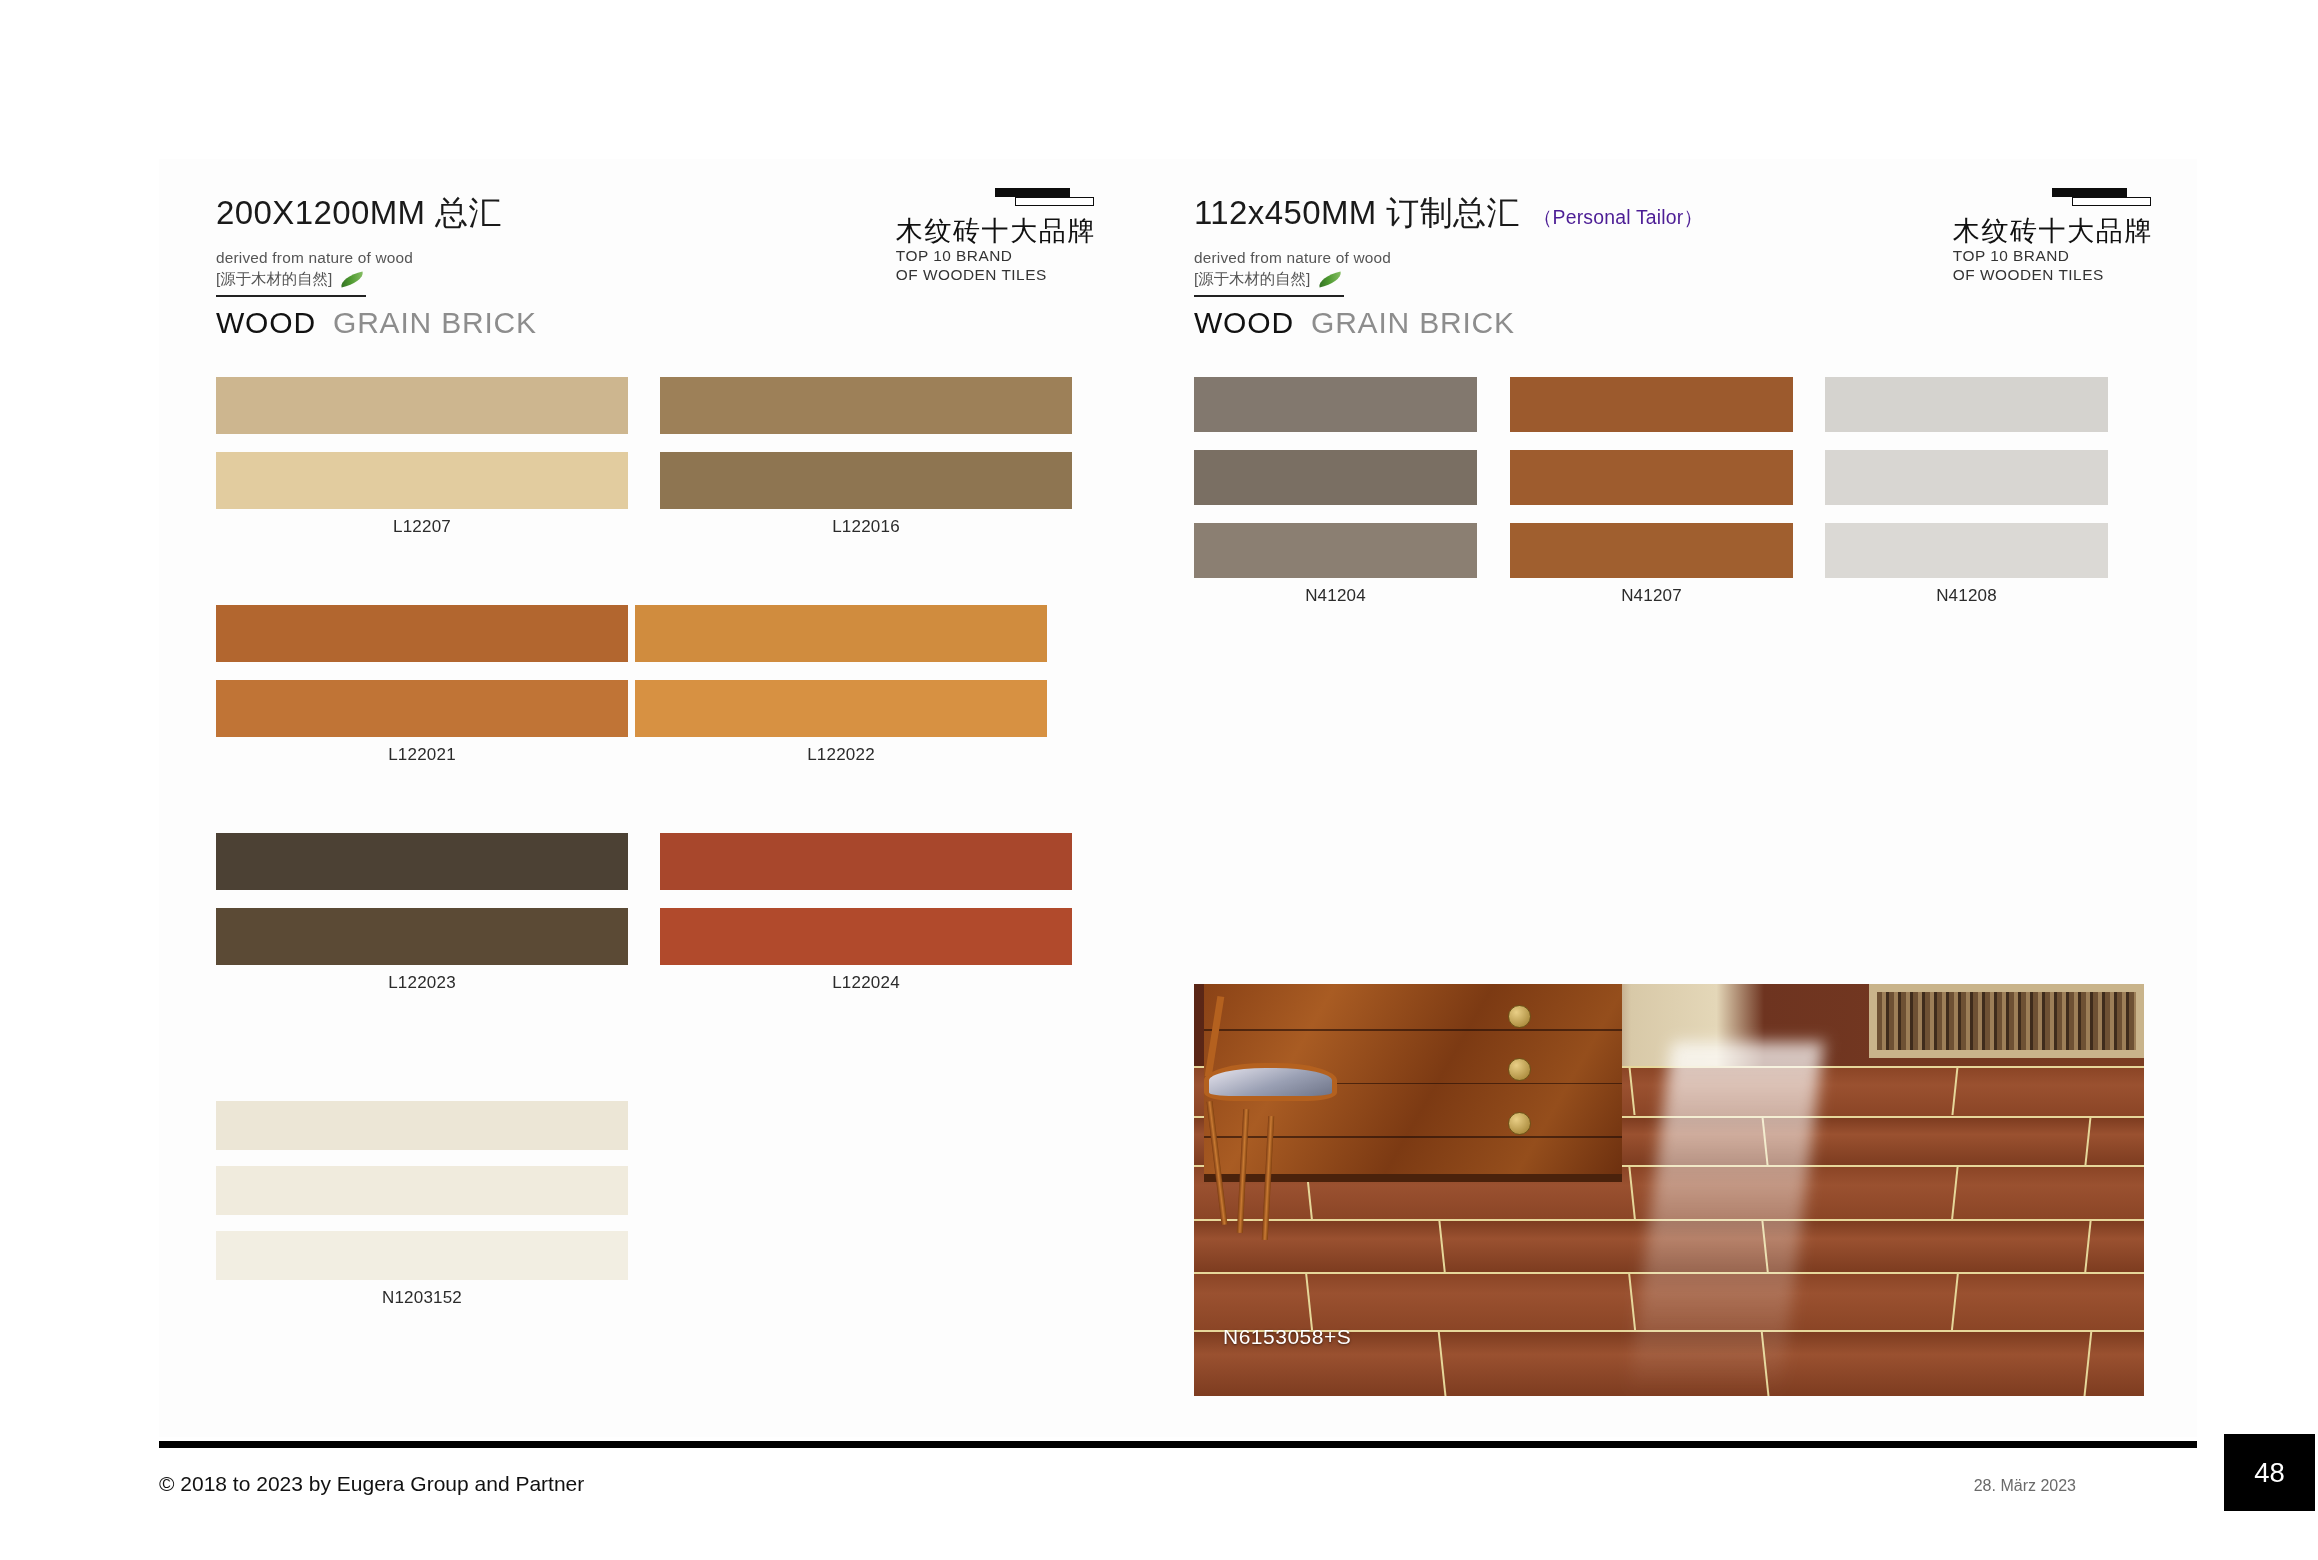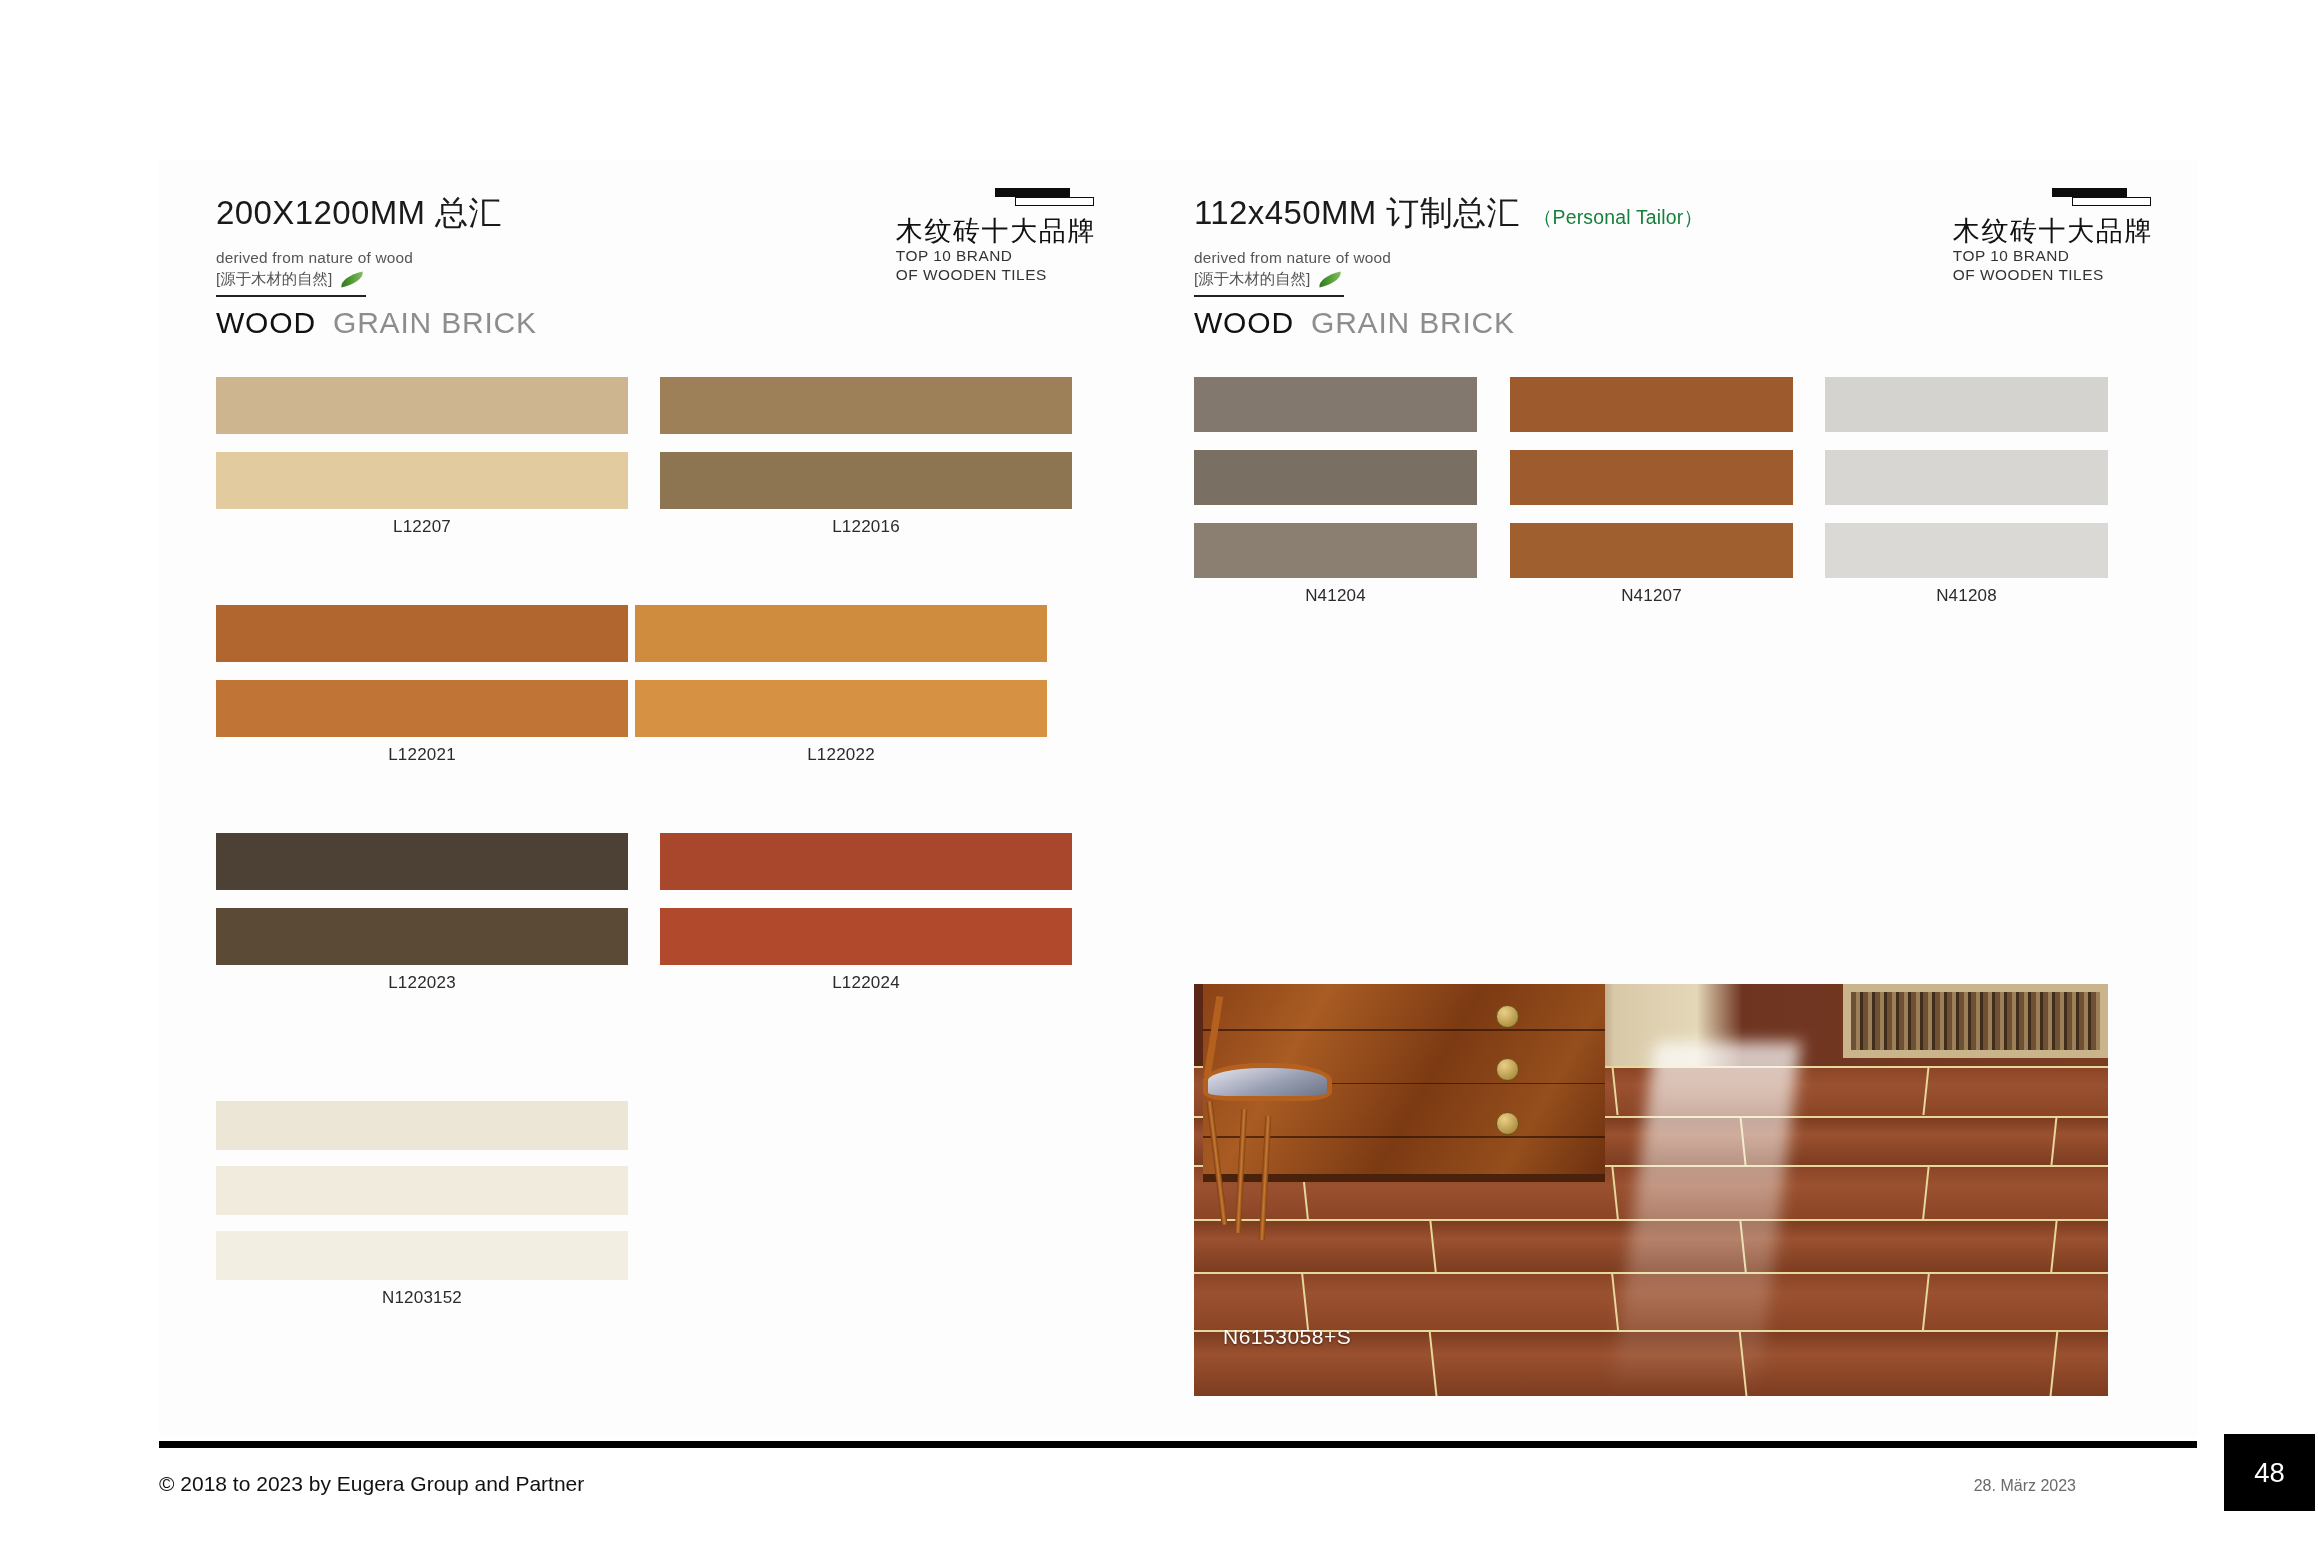--- a/index.html
+++ b/index.html
@@ -55,21 +55,21 @@
     white-space: nowrap;
   }
   .title-main {
     font-size: 33px;
     font-weight: 400;
     color: #1a1a1a;
     letter-spacing: 0.4px;
   }
   .title-paren {
     font-size: 19.4px;
-    color: #15803d;
+    color: #4c1d95;
     letter-spacing: 0.2px;
   }
 
   .subtitle-en {
     margin-top: 13px;
     font-size: 15.4px;
     color: #555;
     letter-spacing: 0.2px;
     white-space: nowrap;
   }
@@ -168,20 +168,21 @@
     letter-spacing: 0.2px;
     margin-top: 8px;
     white-space: nowrap;
   }
 
   
   .room-photo {
     position: absolute;
     overflow: hidden;
     background: #d946ef;
+    padding-left: 36px;
   }
   .room-label {
     position: absolute;
     left: 29px;
     bottom: 47px;
     color: #ffffff;
     font-size: 21px;
     letter-spacing: 0.5px;
     text-shadow: 0 0.8px 2.4px rgba(0,0,0,.5);
     z-index: 6;

